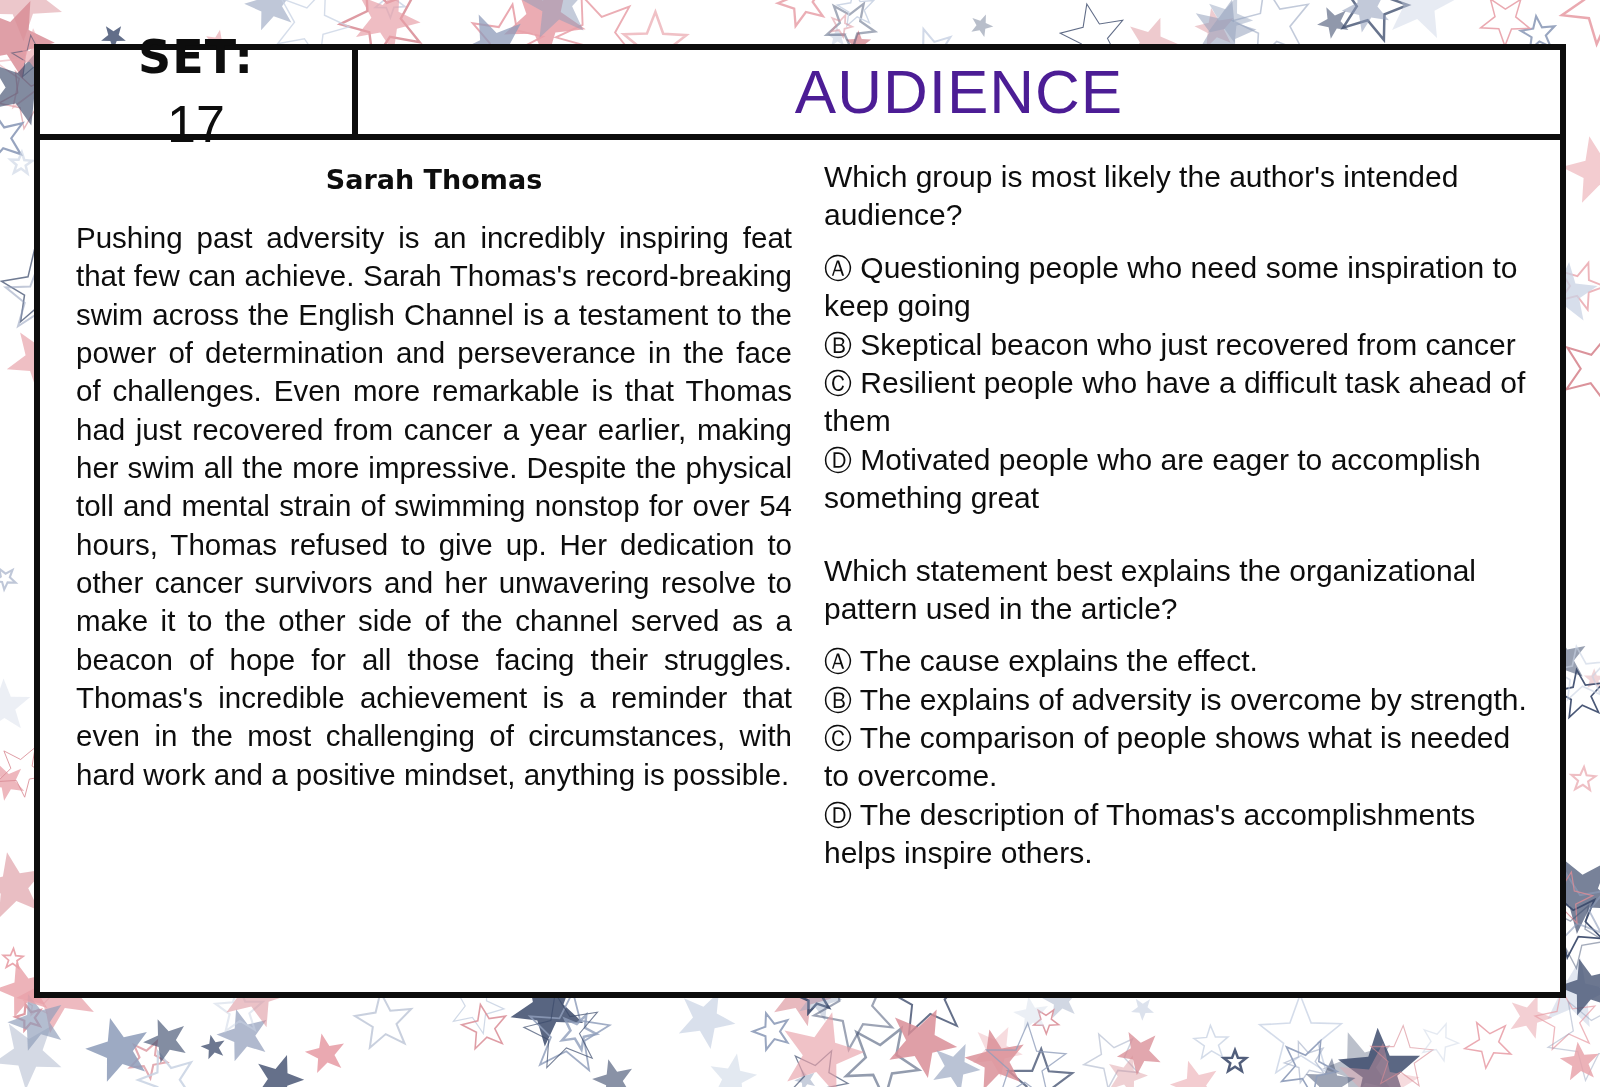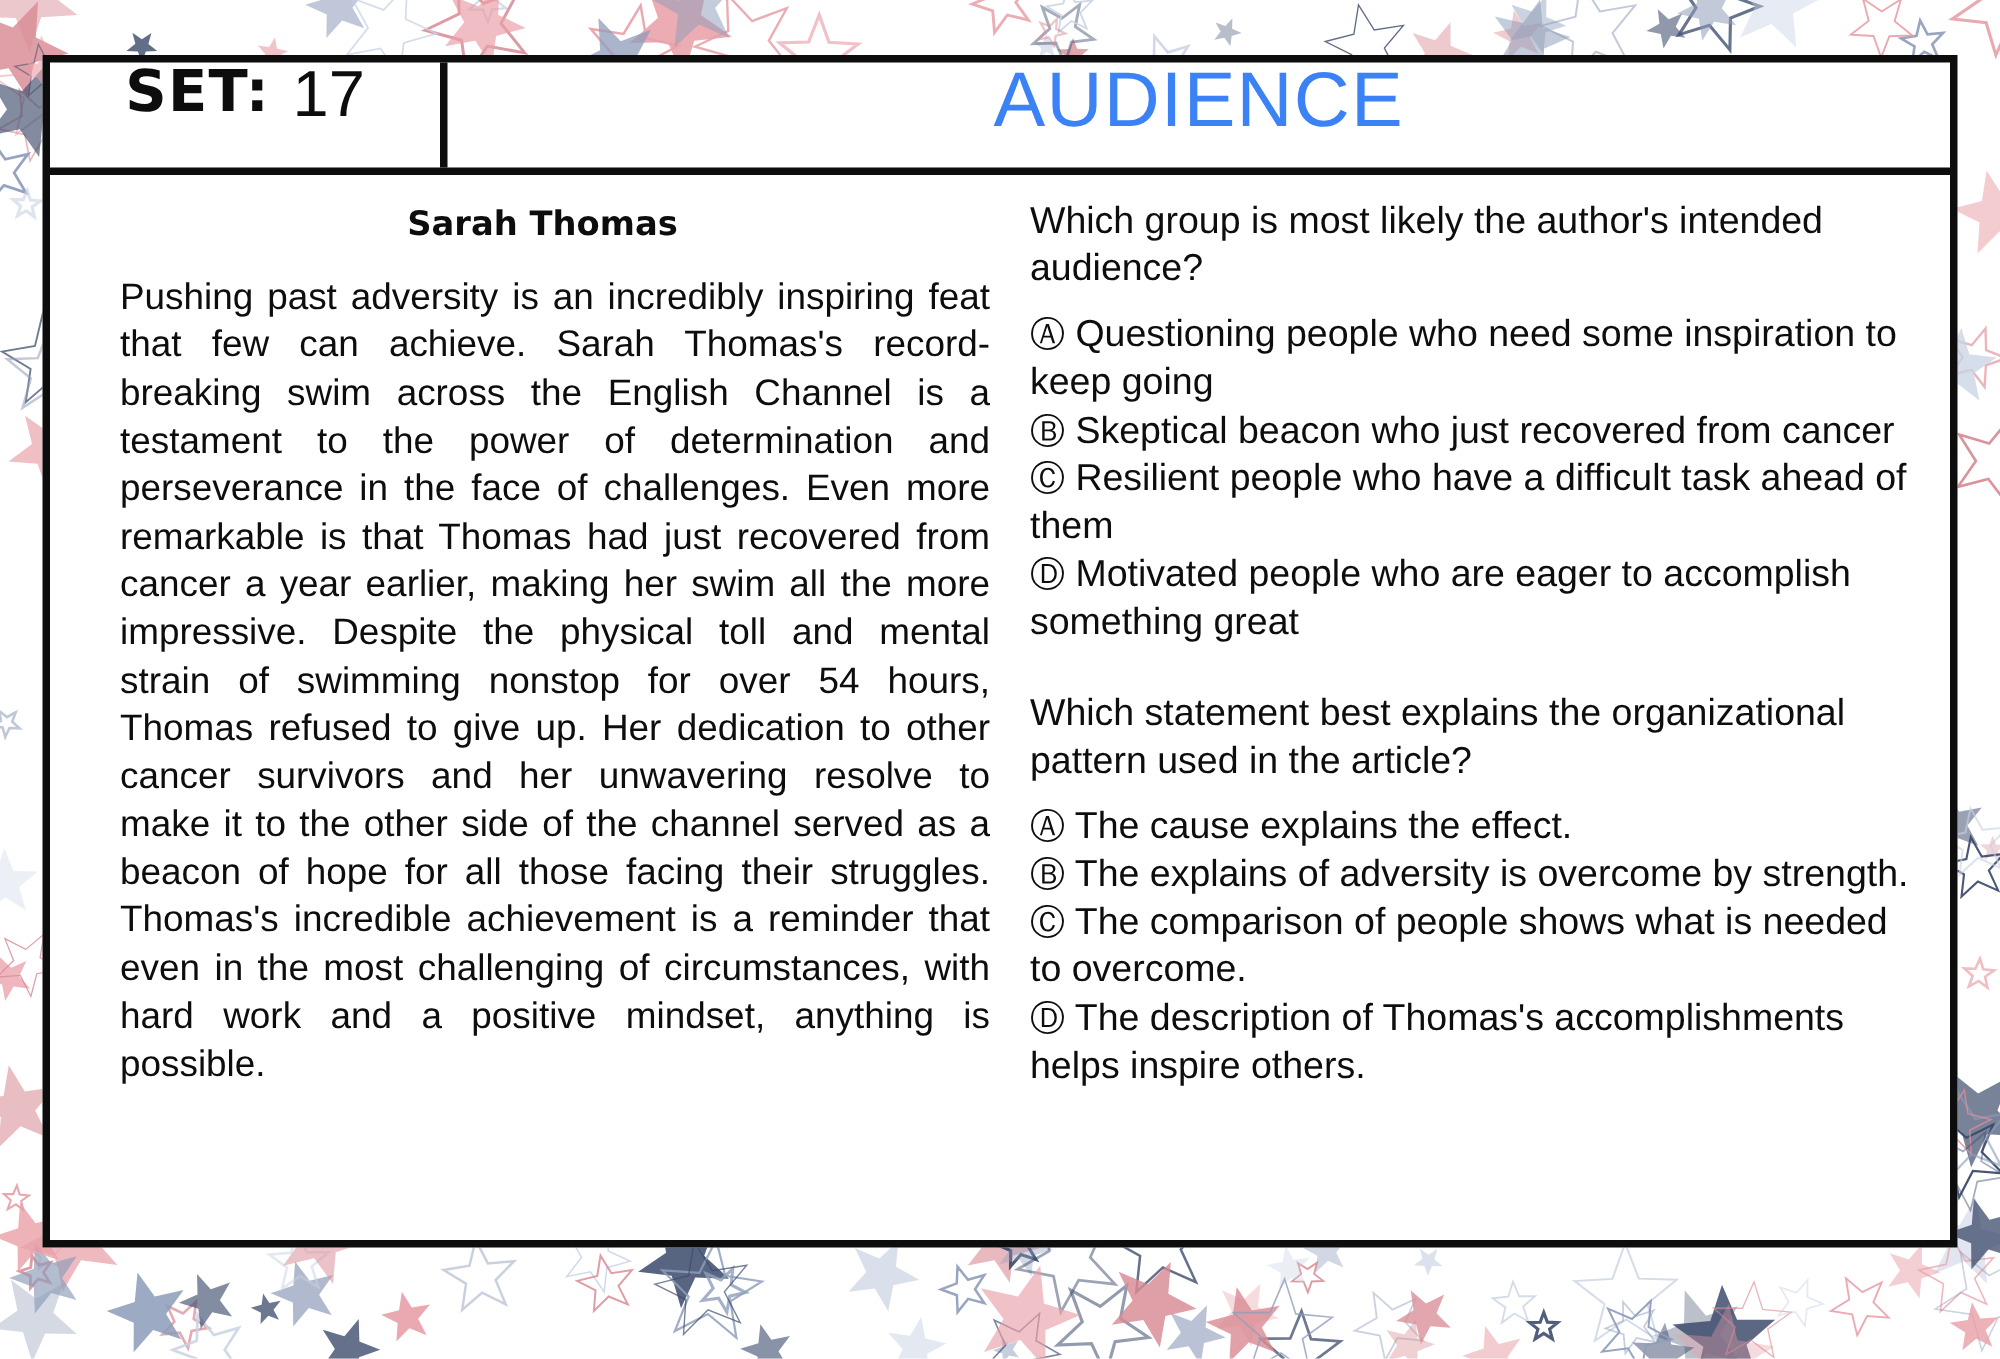--- a/index.html
+++ b/index.html
@@ -44,24 +44,25 @@
 
   
   .header {
     display: flex;
     height: 90px;
     border-bottom: 6px solid #0d0d0d;
     box-sizing: border-box;
   }
   .hdr-cell {
     display: flex;
-    align-items: flex-start;
+    align-items: center;
     justify-content: center;
     box-sizing: border-box;
     height: 100%;
+    flex-direction: column;
   }
   .hdr-set {
     width: 318px;
     border-right: 6px solid #0d0d0d;
     gap: 18px;
   }
   .hdr-card {
     width: 366px;
     border-right: 6px solid #0d0d0d;
     gap: 18px;
@@ -82,21 +83,21 @@
     font-weight: 400;
     font-size: 52px;
     color: #0d0d0d;
     line-height: 1;
   }
   .title-text {
     font-family: "Liberation Sans", sans-serif;
     font-weight: 400;
     font-size: 62px;
     letter-spacing: 1px;
-    color: #3b82f6;
+    color: #4c1d95;
     line-height: 1;
   }
 
   
   .body {
     display: flex;
     height: calc(100% - 90px);
     box-sizing: border-box;
     padding: 18px 22px 10px 22px;
   }
@@ -119,21 +120,20 @@
     color: #0d0d0d;
     margin: 6px 0 24px 0;
   }
   .passage-body {
     font-family: "Liberation Sans", sans-serif;
     font-size: 29.5px;
     line-height: 1.30;
     color: #0d0d0d;
     text-align: justify;
     text-justify: inter-word;
-    margin-left: 20px;
   }
 
   .question {
     font-family: "Liberation Sans", sans-serif;
     font-size: 30px;
     line-height: 1.28;
     color: #0d0d0d;
     margin: 0 0 14px 0;
   }
   .choices {

